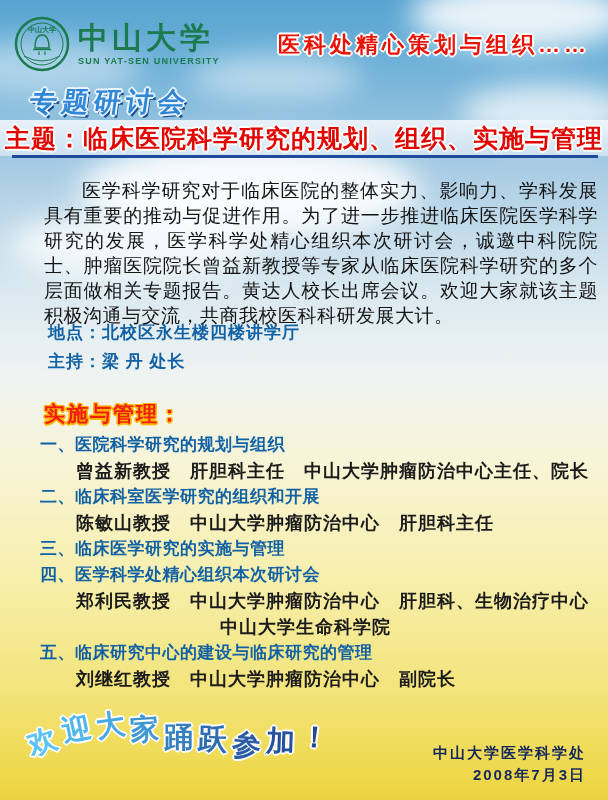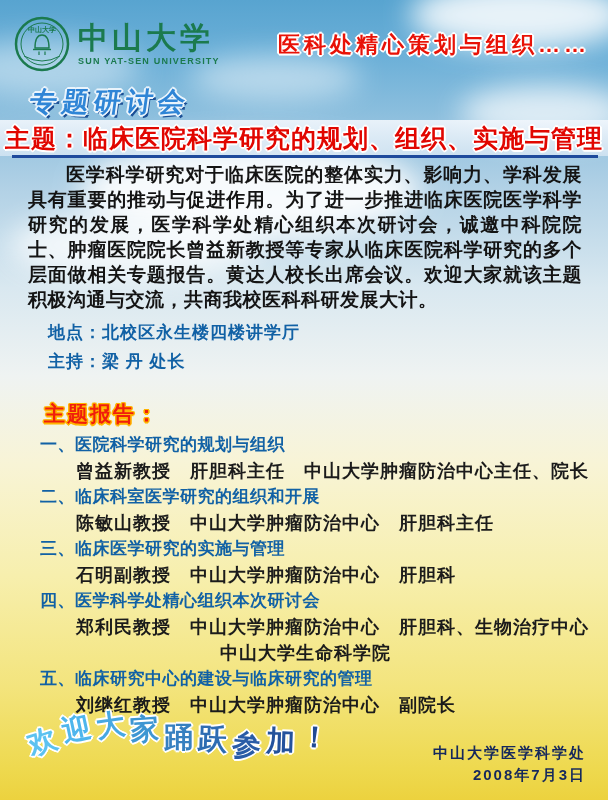--- a/index.html
+++ b/index.html
@@ -41,23 +41,23 @@
   .title-band{left:0;top:120px;width:608px;height:36px;box-sizing:border-box;
     background:linear-gradient(180deg,rgba(240,246,252,.92),rgba(210,228,242,.88));
     display:flex;align-items:center;justify-content:center;}
   .title-band:after{content:"";position:absolute;left:12px;right:10px;bottom:-2px;
     height:3px;background:#1e4a9c;}
   .main-title{margin:0;font-size:25px;font-weight:bold;color:#e10600;letter-spacing:1px;
     white-space:nowrap;
     text-shadow:-2px 0 0 #fff,2px 0 0 #fff,0 -2px 0 #fff,0 2px 0 #fff,
       -1px -1px 0 #fff,1px 1px 0 #fff,-1px 1px 0 #fff,1px -1px 0 #fff;}
 
-  .intro{left:28px;top:162px;width:554px;margin:0;
+  .intro{left:28px;top:162px;width:554px;margin:16px;
     font-family:"DejaVu Serif","Liberation Serif",serif;
-    font-size:19px;font-weight:bold;color:#141414;line-height:25px;
+    font-size:19px;font-weight:normal;color:#141414;line-height:25px;
     text-align:justify;text-indent:2em;letter-spacing:.5px;}
 
   .details{left:48px;top:318px;}
   .detail-row{font-size:17px;font-weight:bold;color:#1161a5;line-height:29px;letter-spacing:1px;}
 
   .reports-heading{left:44px;top:400px;font-size:21px;font-weight:bold;color:#f01e0c;
     letter-spacing:2px;
     text-shadow:-1.5px 0 0 #ffb400,1.5px 0 0 #ffb400,0 -1.5px 0 #ffb400,0 1.5px 0 #ffb400,
       -1px -1px 0 #ffb400,1px 1px 0 #ffb400,-1px 1px 0 #ffb400,1px -1px 0 #ffb400;}
 
@@ -120,34 +120,33 @@
     <h1 class="main-title">主题：临床医院科学研究的规划、组织、实施与管理</h1>
   </div>
 
   <p class="layer intro">医学科学研究对于临床医院的整体实力、影响力、学科发展具有重要的推动与促进作用。为了进一步推进临床医院医学科学研究的发展，医学科学处精心组织本次研讨会，诚邀中科院院士、肿瘤医院院长曾益新教授等专家从临床医院科学研究的多个层面做相关专题报告。黄达人校长出席会议。欢迎大家就该主题积极沟通与交流，共商我校医科科研发展大计。</p>
 
   <div class="layer details">
     <div class="detail-row"><span>地点：</span><span>北校区永生楼四楼讲学厅</span></div>
     <div class="detail-row"><span>主持：</span><span>梁 丹 处长</span></div>
   </div>
 
-  <div class="layer reports-heading">主题报告：</div>
+  <div class="layer reports-heading">实施与管理：</div>
 
   <div class="layer reports">
     <div>
       <div class="report-title">一、医院科学研究的规划与组织</div>
       <div class="report-speaker">曾益新教授　肝胆科主任　中山大学肿瘤防治中心主任、院长</div>
     </div>
     <div>
       <div class="report-title">二、临床科室医学研究的组织和开展</div>
       <div class="report-speaker">陈敏山教授　中山大学肿瘤防治中心　肝胆科主任</div>
     </div>
     <div>
       <div class="report-title">三、临床医学研究的实施与管理</div>
-      <div class="report-speaker">石明副教授　中山大学肿瘤防治中心　肝胆科</div>
     </div>
     <div>
       <div class="report-title">四、医学科学处精心组织本次研讨会</div>
       <div class="report-speaker">郑利民教授　中山大学肿瘤防治中心　肝胆科、生物治疗中心</div>
       <div class="report-speaker report-speaker2">中山大学生命科学院</div>
     </div>
     <div>
       <div class="report-title">五、临床研究中心的建设与临床研究的管理</div>
       <div class="report-speaker">刘继红教授　中山大学肿瘤防治中心　副院长</div>
     </div>

